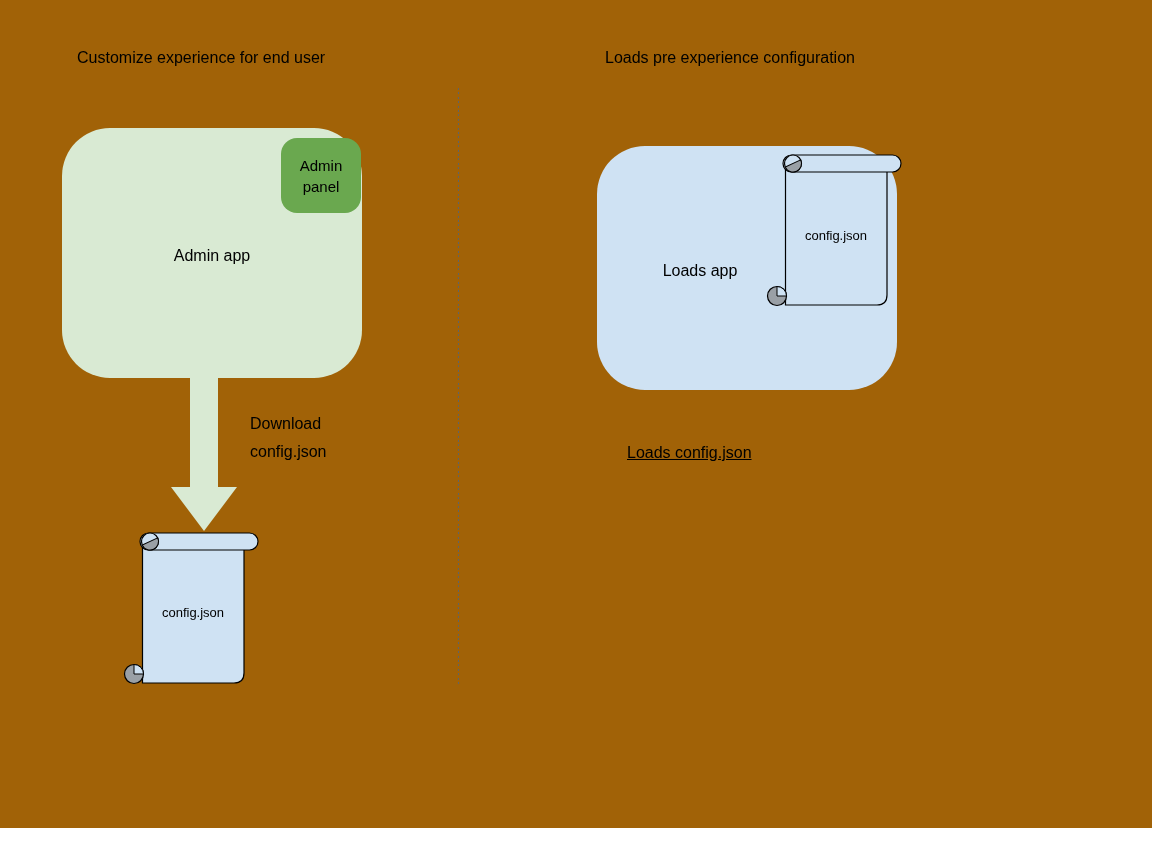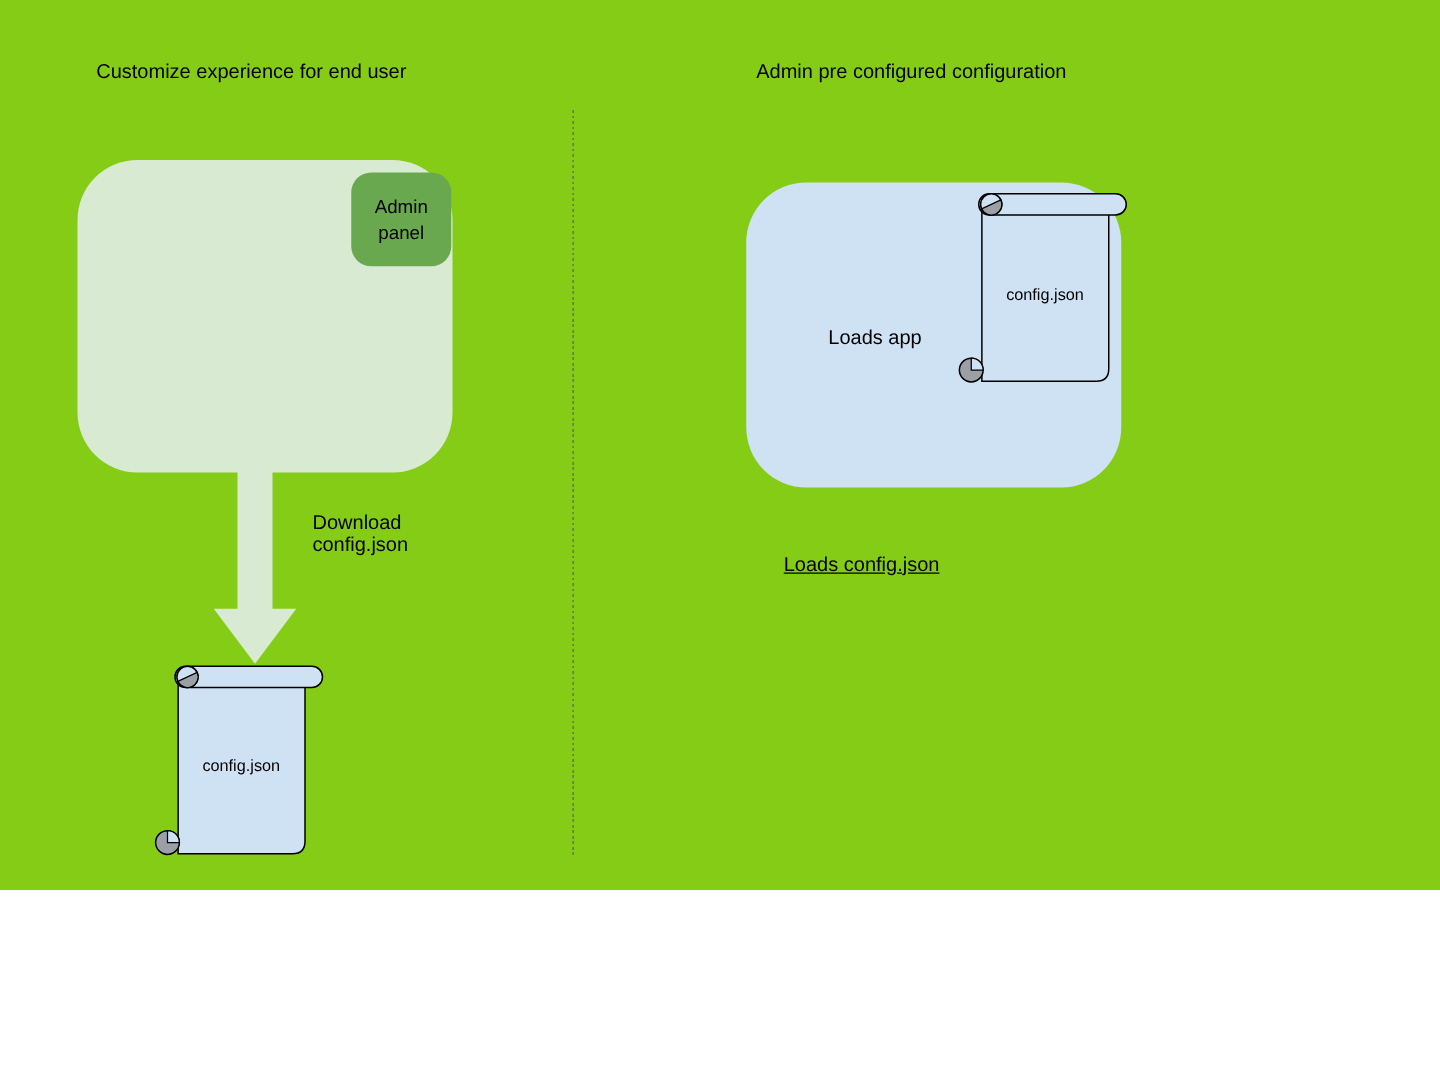--- a/index.html
+++ b/index.html
@@ -1,19 +1,19 @@
 <!DOCTYPE html>
 <html><head>
 <meta charset="utf-8">
 <style>
   html,body{margin:0;padding:0;background:#fff;}
   .canvas{
     position:relative;
-    width:1152px;height:712px;
-    background:#84cc16;
+    width:1152px;height:828px;
+    background:#a16207;
     font-family:"Liberation Sans",sans-serif;
     color:#000;
     overflow:hidden;
   }
   .abs{position:absolute;}
   .section-title{
     font-size:16px;line-height:19px;white-space:nowrap;
   }
   .divider{
     width:1px;
@@ -25,46 +25,47 @@
   .admin-panel{
     border-radius:16px;
     display:flex;align-items:center;justify-content:center;
     text-align:center;font-size:15px;line-height:21px;
     white-space:pre-line;
   }
   .box-label{
     font-size:16px;line-height:19px;text-align:center;
   }
   .annotation{
-    font-size:16px;line-height:18px;white-space:pre-line;
+    font-size:16px;line-height:28px;white-space:pre-line;
   }
   .caption{
     font-size:16px;line-height:17px;white-space:nowrap;
   }
   .scroll-label{
     font-size:13px;line-height:16px;text-align:center;white-space:nowrap;
   }
 </style>
 </head>
 <body>
 
 <div class="canvas">
 
   <div class="abs section-title" style="left:77px;top:48px;">Customize experience for end user</div>
-  <div class="abs section-title" style="left:605px;top:48px;">Admin pre configured configuration</div>
+  <div class="abs section-title" style="left:605px;top:48px;">Loads pre experience configuration</div>
 
   <div class="abs divider" style="left:458px;top:88px;height:598px;"></div>
 
   <div class="abs rounded-box" style="left: 62px; top: 128px; width: 300px; height: 250px; background-color: rgb(217, 234, 211);"></div>
 
   <div class="abs admin-panel" style="left: 281px; top: 138px; width: 80px; height: 75px; background-color: rgb(106, 168, 79);">
     <span>Admin
 panel</span>
   </div>
 
+  <div class="abs box-label" style="left:62px;top:246px;width:300px;">Admin app</div>
 
   <svg class="abs" style="left:168px;top:377px;" width="72" height="155" viewBox="0 0 72 155">
     <polygon points="22,0 50,0 50,110 69,110 36,154 3,110 22,110" fill="#d9ead3"></polygon>
   </svg>
 
   <div class="abs annotation" style="left:250px;top:410px;">Download
 config.json</div>
 
   <svg class="abs" style="left:120px;top:530px;" width="150" height="160" viewBox="0 0 150 160">
     <path d="M 22.5 12 H 124 V 143 Q 124 153 114 153 H 22.5 Z" stroke="#000" stroke-width="1.2" fill="#cfe2f3"></path>

